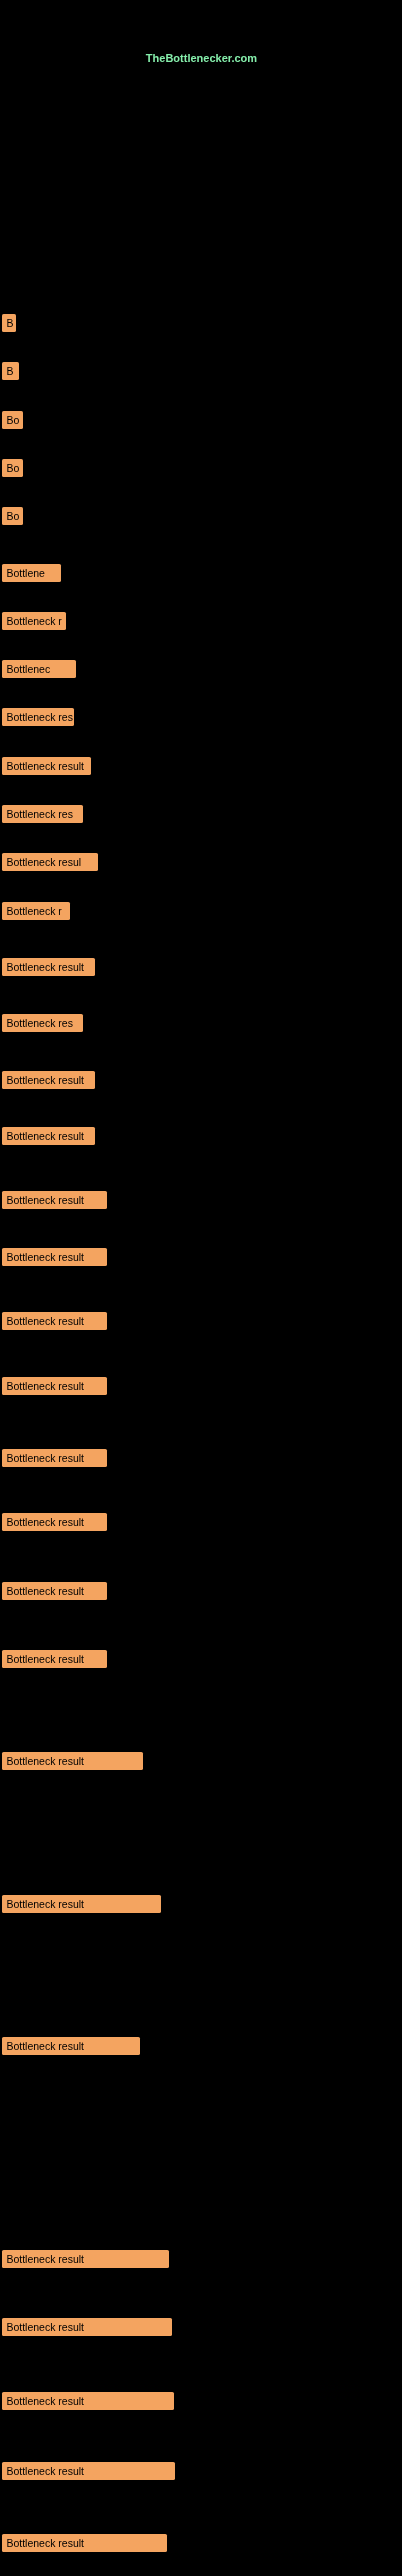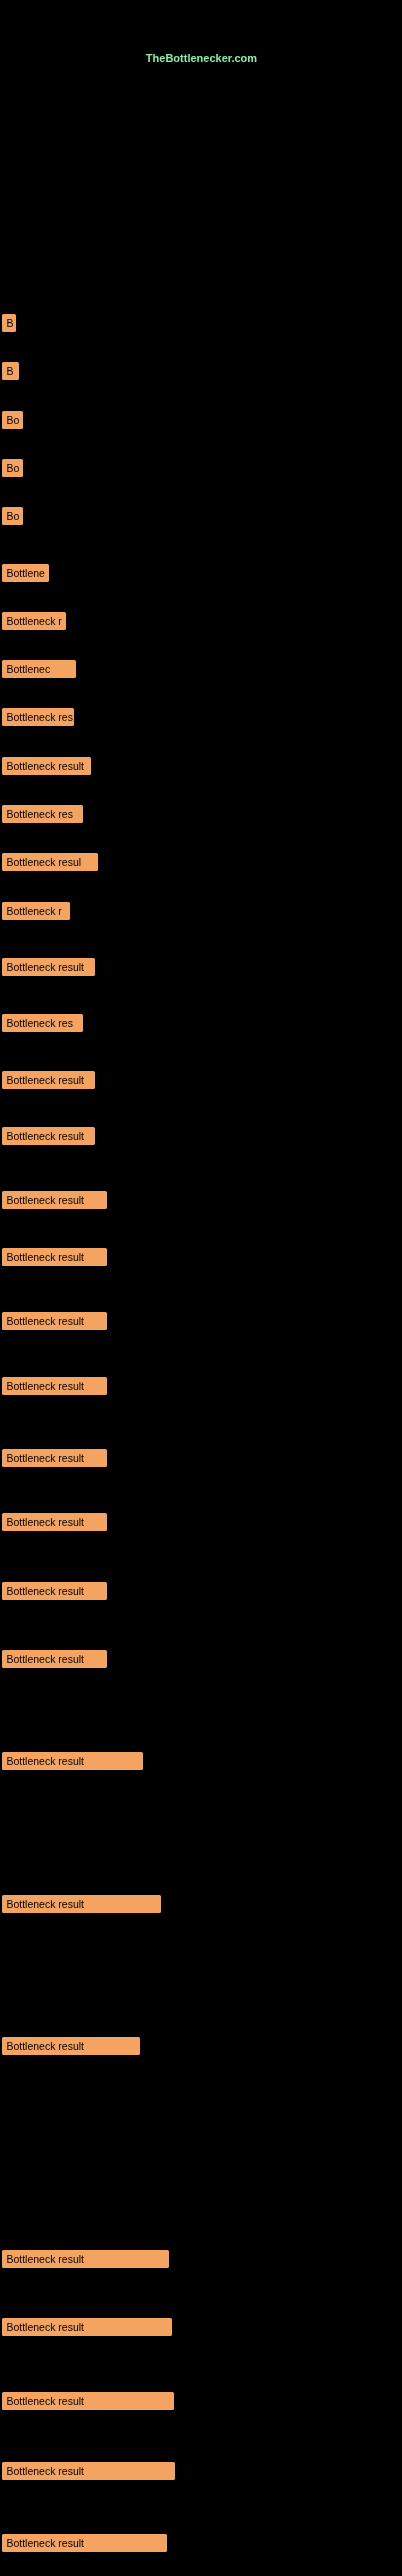--- a/index.html
+++ b/index.html
@@ -42,21 +42,21 @@
 <body>
 
 <span class="site-title">TheBottlenecker.com</span>
 
 <div id="items-container">
     <div class="bottleneck-item" style="top: 314px; width: 14.5px;">B</div>
     <div class="bottleneck-item" style="top: 362px; width: 17.7px;">B</div>
     <div class="bottleneck-item" style="top: 411px; width: 21px;">Bo</div>
     <div class="bottleneck-item" style="top: 459px; width: 21px;">Bo</div>
     <div class="bottleneck-item" style="top: 507px; width: 21px;">Bo</div>
-    <div class="bottleneck-item" style="top: 564px; width: 47px;">Bottlene</div>
+    <div class="bottleneck-item" style="top: 564px; width: 59px;">Bottlene</div>
     <div class="bottleneck-item" style="top: 612px; width: 64px;">Bottleneck r</div>
     <div class="bottleneck-item" style="top: 660px; width: 74px;">Bottlenec</div>
     <div class="bottleneck-item" style="top: 708px; width: 72px;">Bottleneck res</div>
     <div class="bottleneck-item" style="top: 757px; width: 89px;">Bottleneck result</div>
     <div class="bottleneck-item" style="top: 805px; width: 81px;">Bottleneck res</div>
     <div class="bottleneck-item" style="top: 853px; width: 96px;">Bottleneck resul</div>
     <div class="bottleneck-item" style="top: 902px; width: 68px;">Bottleneck r</div>
     <div class="bottleneck-item" style="top: 958px; width: 93px;">Bottleneck result</div>
     <div class="bottleneck-item" style="top: 1014px; width: 81px;">Bottleneck res</div>
     <div class="bottleneck-item" style="top: 1071px; width: 93px;">Bottleneck result</div>

